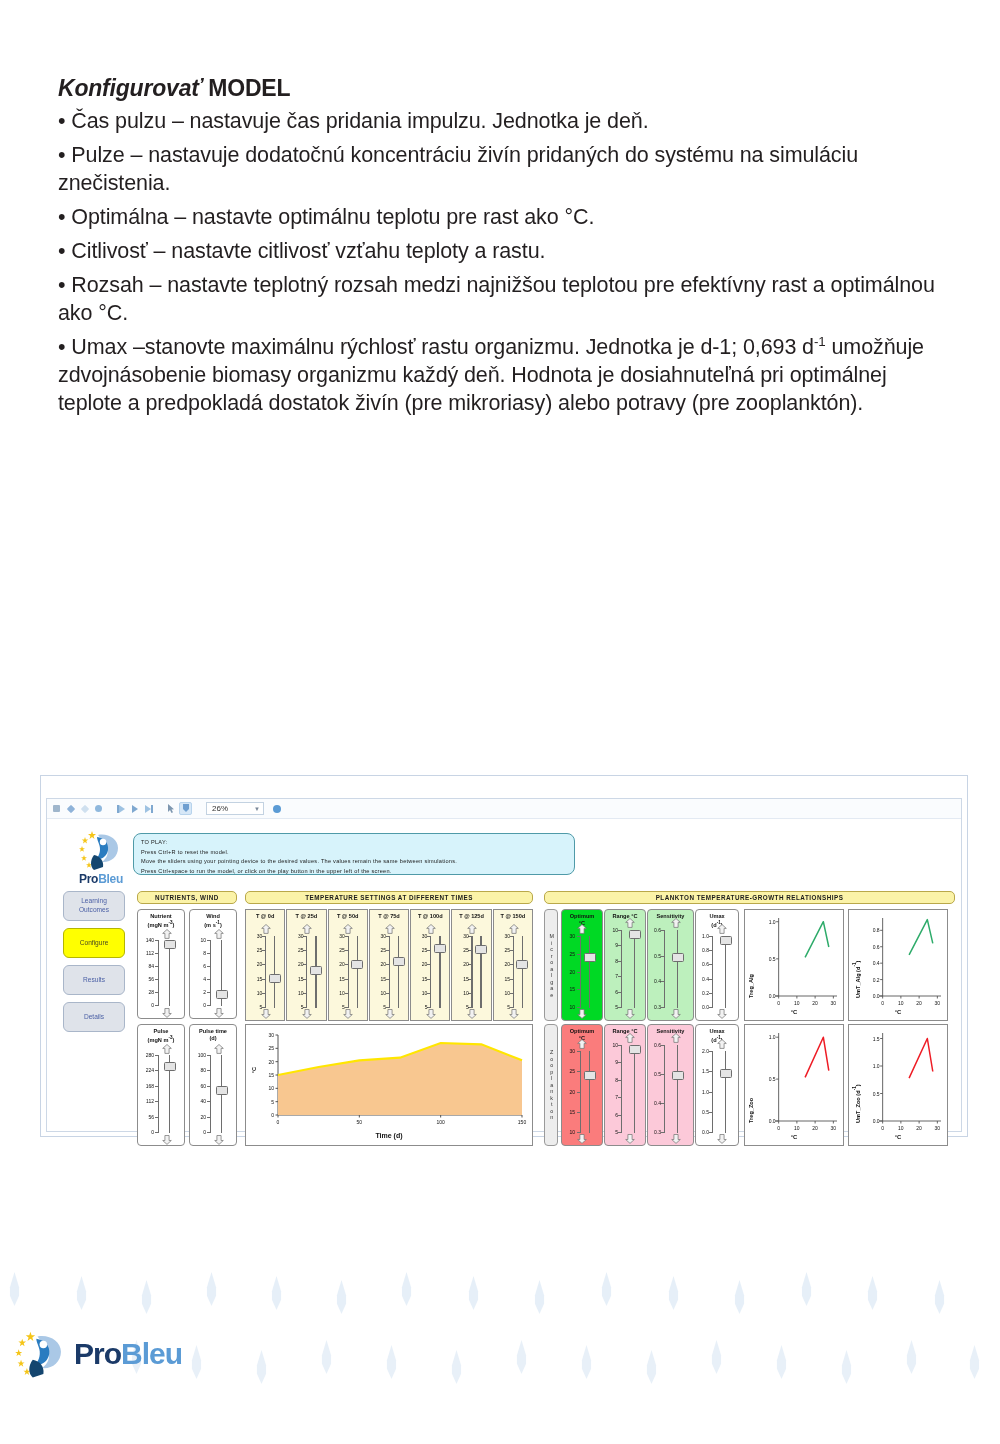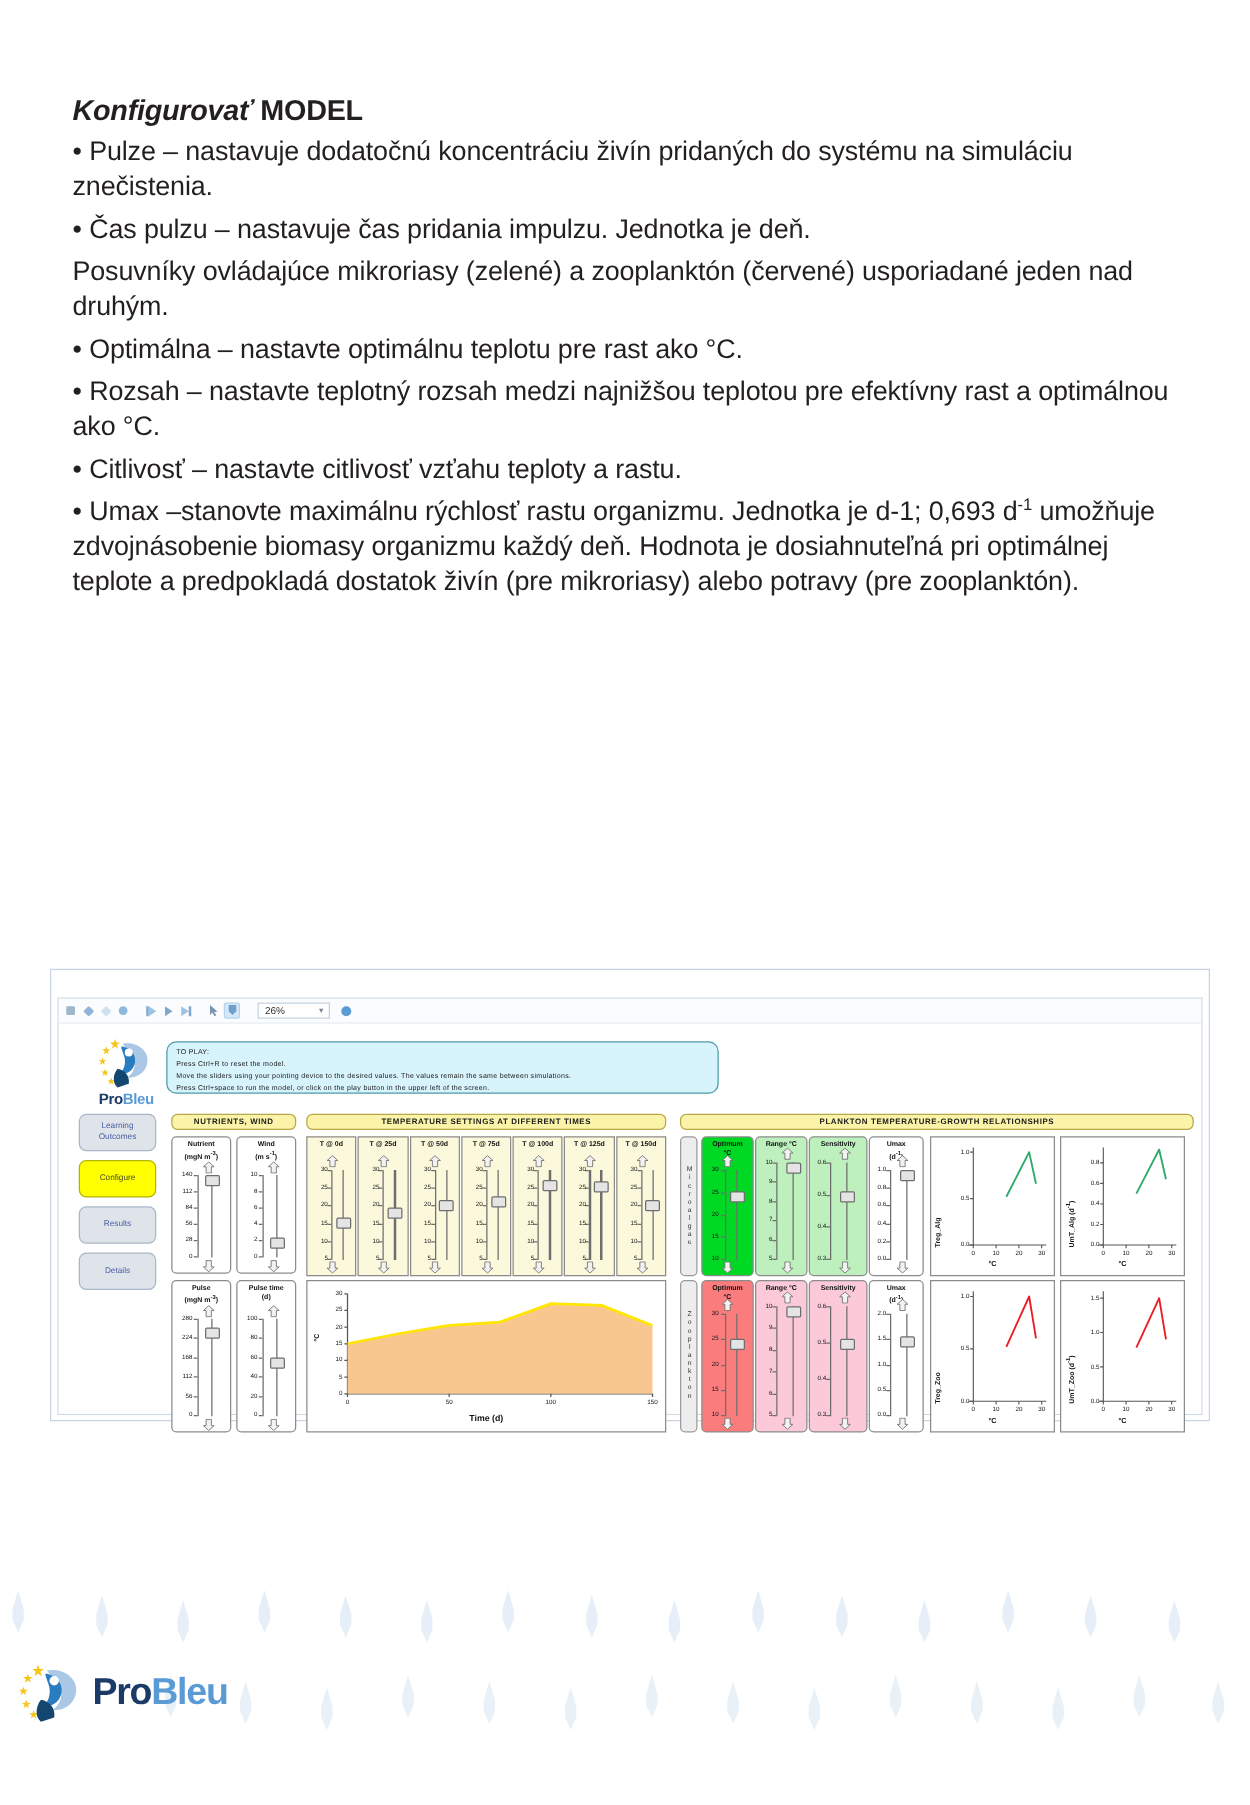--- a/index.html
+++ b/index.html
@@ -106,26 +106,25 @@
 </style>
 </head>
 <body>
 
 <div class="doc">
   <h1>
     <br>
     <span class="ital">Konfigurovať</span><span> MODEL</span>
   </h1>
   <div id="paras">
+      <div class="para">• Čas pulzu – nastavuje čas pridania impulzu. Jednotka je deň.</div>
       <div class="para">• Pulze – nastavuje dodatočnú koncentráciu živín pridaných do systému na simuláciu znečistenia.</div>
-      <div class="para">• Čas pulzu – nastavuje čas pridania impulzu. Jednotka je deň.</div>
-      <div class="para">Posuvníky ovládajúce mikroriasy (zelené) a zooplanktón (červené) usporiadané jeden nad druhým.</div>
       <div class="para">• Optimálna – nastavte optimálnu teplotu pre rast ako °C.</div>
+      <div class="para">• Citlivosť – nastavte citlivosť vzťahu teploty a rastu.</div>
       <div class="para">• Rozsah – nastavte teplotný rozsah medzi najnižšou teplotou pre efektívny rast a optimálnou ako °C.</div>
-      <div class="para">• Citlivosť – nastavte citlivosť vzťahu teploty a rastu.</div>
       <div class="para">•  Umax –stanovte maximálnu rýchlosť rastu organizmu. Jednotka je d-1; 0,693 d<sup>-1</sup> umožňuje zdvojnásobenie biomasy organizmu každý deň. Hodnota je dosiahnuteľná pri optimálnej teplote a predpokladá dostatok živín (pre mikroriasy) alebo potravy (pre zooplanktón).</div>
     </div>
 </div>
 
 <div class="app-shot">
   <div class="app-inner">
 
     <div class="toolbar">
       <div class="tb-btn">
           <div class="tb-sq"></div>

